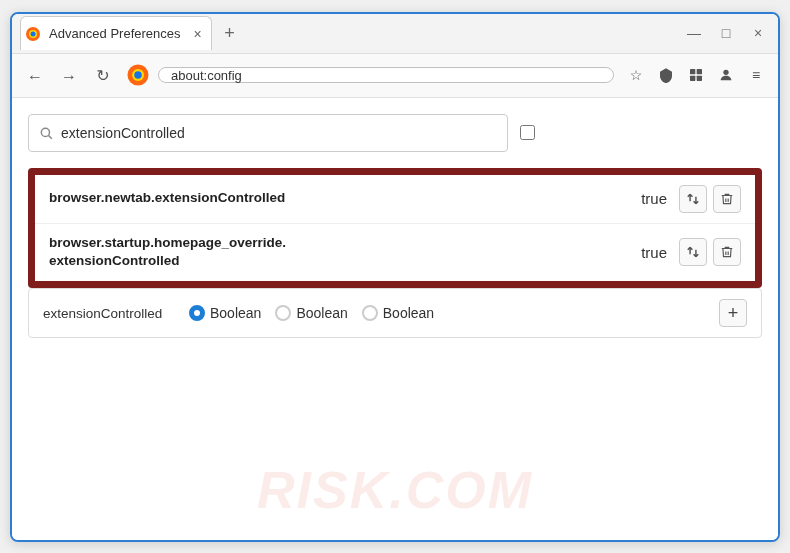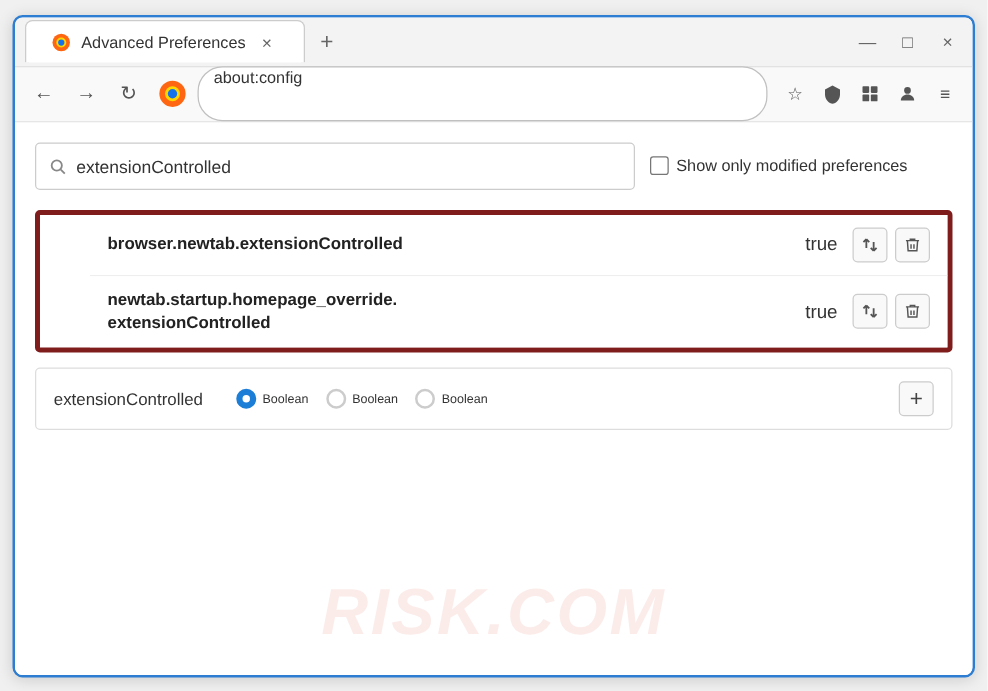--- a/index.html
+++ b/index.html
@@ -37,21 +37,21 @@
       gap: 4px;
     }
 
     .tab {
       display: flex;
       align-items: center;
       background: #fff;
       border: 1px solid #ccc;
       border-bottom: none;
       border-radius: 6px 6px 0 0;
-      padding: 0 20px;
+      padding: 0 4px;
       height: 34px;
       gap: 8px;
       min-width: 180px;
       position: relative;
     }
 
     .tab-title {
       font-size: 13px;
       color: #333;
       flex: 1;
@@ -130,21 +130,21 @@
     }
 
     .address-bar {
       flex: 1;
       display: flex;
       align-items: flex-start;
       background: #fff;
       border: 1.5px solid #c0c0c0;
       border-radius: 20px;
       padding: 0 12px;
-      height: 44px;
+      height: 16px;
       gap: 6px;
     }
 
     .address-text {
       font-size: 13px;
       color: #333;
       flex: 1;
     }
 
     .nav-icons {
@@ -229,25 +229,23 @@
     }
 
     .show-modified input[type="checkbox"] {
       width: 15px;
       height: 15px;
       cursor: pointer;
     }
 
     
     .results-table {
-      border: 4px solid #7f1d1d;
+      border: 7px solid #7f1d1d;
       border-radius: 4px;
       overflow: hidden;
-      margin-bottom: 12px;
-      padding-left: 40px;
     }
 
     .result-row {
       display: flex;
       align-items: center;
       padding: 10px 14px;
       border-bottom: 1px solid #eee;
       background: #fff;
       min-height: 44px;
     }
@@ -311,21 +309,21 @@
       align-items: center;
       gap: 14px;
       flex: 1;
     }
 
     .radio-item {
       display: flex;
       align-items: center;
       gap: 5px;
       cursor: pointer;
-      font-size: 10px;
+      font-size: 14px;
       color: #333;
     }
 
     .radio-circle {
       width: 16px;
       height: 16px;
       border-radius: 50%;
       border: 2px solid #ccc;
       display: flex;
       align-items: center;
@@ -431,21 +429,20 @@
     <div class="search-row">
       <div class="pref-search">
         <svg width="14" height="14" viewBox="0 0 24 24" fill="none" stroke="#888" stroke-width="2.5">
           <circle cx="11" cy="11" r="7"></circle>
           <line x1="16.5" y1="16.5" x2="22" y2="22"></line>
         </svg>
         <input type="text" value="extensionControlled" style="">
       </div>
       <label class="show-modified">
         <input type="checkbox" style="">
-        <span>Show only modified preferences</span>
       </label>
     </div>
 
     <div class="results-table">
 
       <div class="result-row">
         <span class="pref-name">browser.newtab.extensionControlled</span>
         <span class="pref-value">true</span>
         <div class="row-actions">
           <div class="action-btn">
@@ -460,21 +457,21 @@
               <path d="M19 6l-1 14H6L5 6"></path>
               <path d="M10 11v6M14 11v6"></path>
               <path d="M9 6V4h6v2"></path>
             </svg>
           </div>
         </div>
       </div>
 
       <div class="result-row">
         <span class="pref-name">
-          <span>newtab.startup.homepage_override.</span><br>
+          <span>browser.startup.homepage_override.</span><br>
           <span>extensionControlled</span>
         </span>
         <span class="pref-value">true</span>
         <div class="row-actions">
           <div class="action-btn">
             <svg width="14" height="14" viewBox="0 0 24 24" fill="none" stroke="#555" stroke-width="2.5">
               <path d="M7 16V4m0 0L3 8m4-4l4 4"></path>
               <path d="M17 8v12m0 0l4-4m-4 4l-4-4"></path>
             </svg>
           </div>

